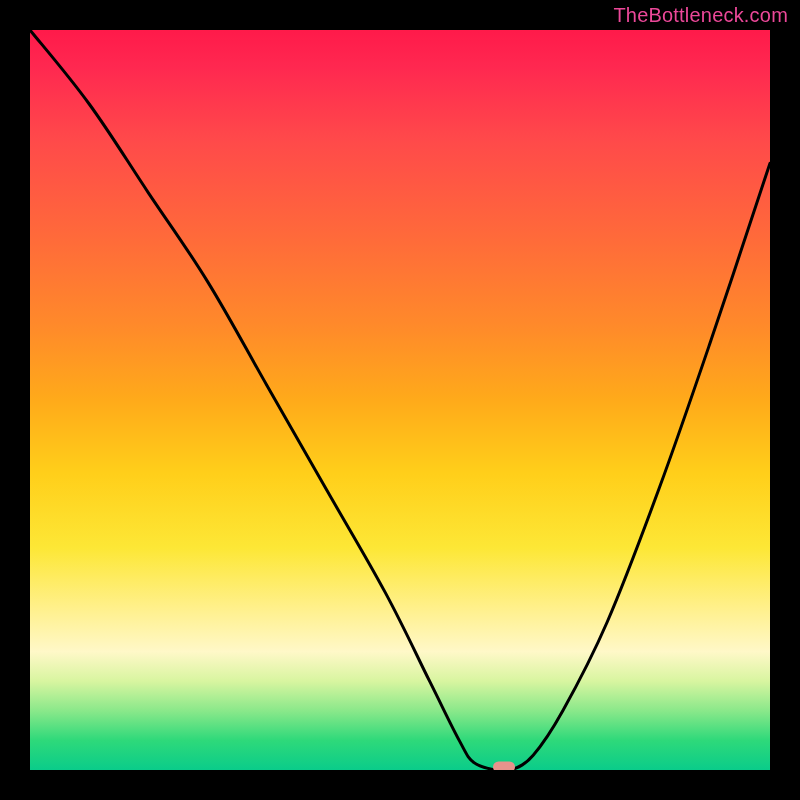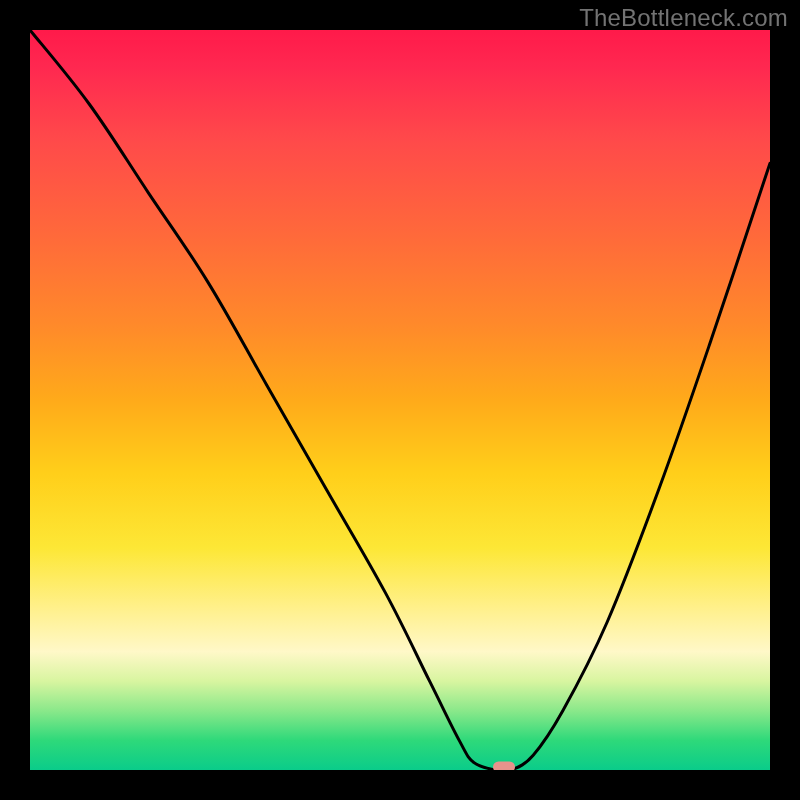--- a/index.html
+++ b/index.html
@@ -61,22 +61,22 @@
     width: 22px;
     height: 11px;
     background: #e8938c;
     border-radius: 6px;
     transform: translate(-50%, -50%);
   }
   .watermark {
     position: absolute;
     top: 4px;
     right: 12px;
-    color: #737373;
-    font-size: 24px;
+    color: #ec4899;
+    font-size: 20px;
     font-weight: 500;
     letter-spacing: 0.2px;
   }
 </style>
 </head>
 <body>
 
 <div class="frame">
 
   <div class="plot-area">

